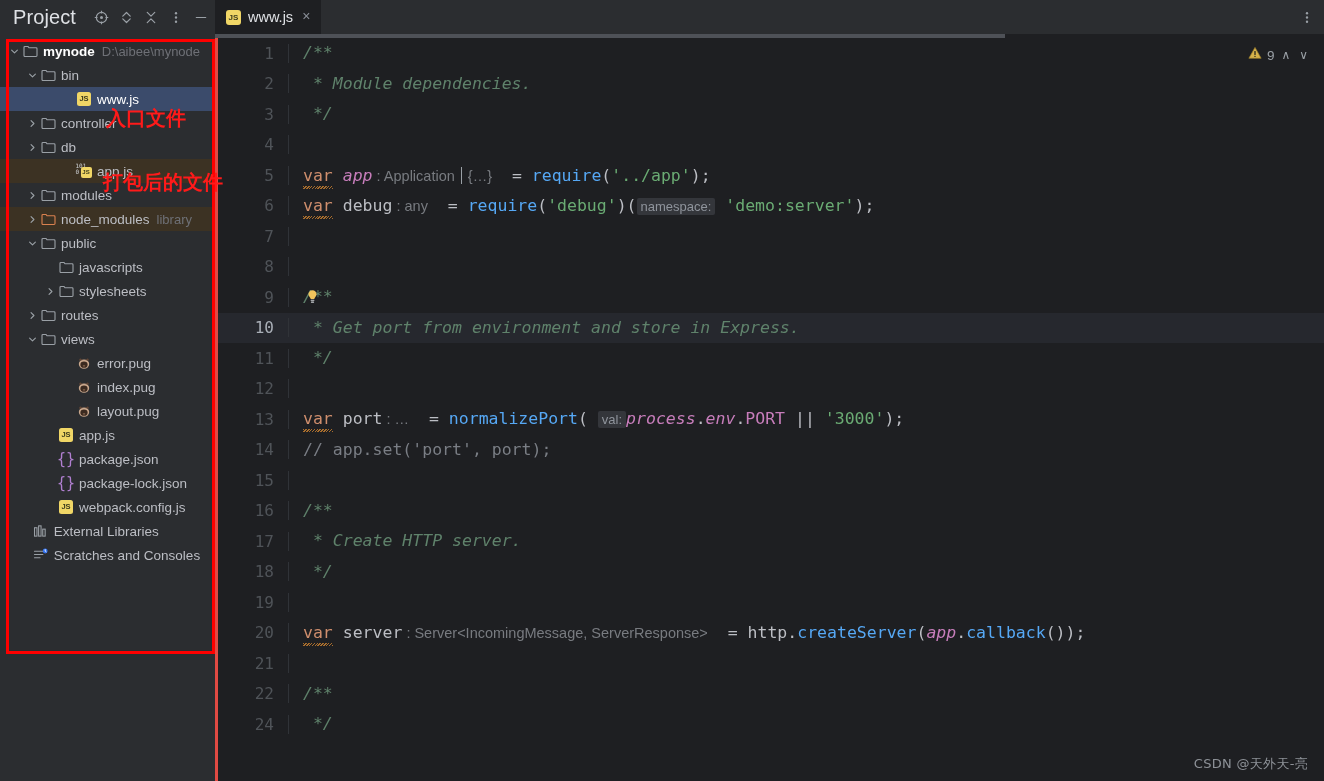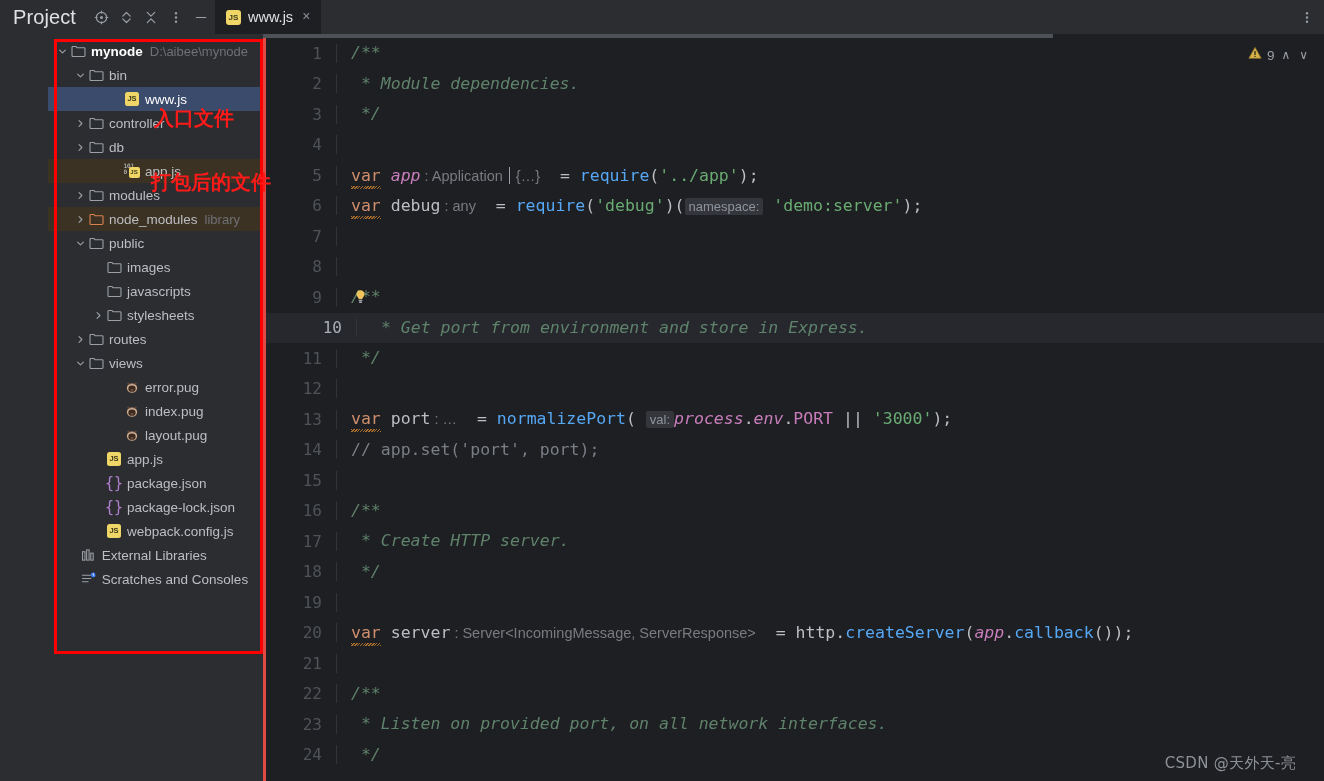--- a/index.html
+++ b/index.html
@@ -31,21 +31,21 @@
   .js-badge {
     width: 15px; height: 15px; border-radius: 3px; background: #f0d666;
     color: #3b3b1e; font-size: 8px; font-weight: bold; line-height: 15px;
     text-align: center; font-family: "Liberation Sans", sans-serif; flex: 0 0 15px;
   }
   .tab-close { color: #8a8f98; font-size: 14px; line-height: 1; padding: 2px 2px 4px 2px; cursor: pointer; }
   .burger { position: absolute; right: 6px; top: 6px; width: 22px; height: 22px;
             display: flex; align-items: center; justify-content: center; cursor: pointer; }
 
   
-  .bodyrow { flex: 1; display: flex; min-height: 0; margin-left: 48px; }
+  .bodyrow { flex: 1; display: flex; min-height: 0; }
 
   
   .sidebar { width: 215px; flex: 0 0 215px; background: #2b2d30; position: relative;
              display: flex; flex-direction: column; }
   .tree { padding-top: 5px; position: relative; z-index: 2; }
   .row {
     height: 24px; display: flex; align-items: center; font-size: 13.5px;
     color: #bcbec4; white-space: nowrap; cursor: pointer; position: relative;
   }
   .row.excluded { background: #3c3223; }
@@ -85,21 +85,21 @@
 
   .warnbox {
     position: absolute; right: 14px; top: 12px; display: flex; align-items: center; gap: 5px; z-index: 6;
   }
   .warncount { color: #9aa0a6; font-size: 13.5px; }
   .wchev { color: #9aa0a6; font-size: 12px; padding: 0 2px; cursor: pointer; }
 
   .code-area { position: absolute; left: 0; right: 0; top: 4px; bottom: 0; overflow: hidden; }
 
   .cline { height: 30.5px; display: flex; align-items: center; position: relative; }
-  .cline.current { background: #26282e; padding-left: 20px; }
+  .cline.current { background: #26282e; }
   .gutter {
     width: 74px; flex: 0 0 74px; text-align: right; padding-right: 15px;
     color: #4f5358; font-size: 16px; font-family: "DejaVu Sans Mono", monospace;
     user-select: none; position: relative;
   }
   .cline.current .gutter { color: #a9afb7; }
   .gsep { position: absolute; right: 0; top: 0; bottom: 0; width: 1px; background: #303338; }
   .code {
     flex: 1; font-family: "DejaVu Sans Mono", monospace; font-size: 16.5px;
     white-space: pre; padding-left: 14px; color: #bcbec4; line-height: 1;
@@ -120,21 +120,21 @@
     background: #34363b; color: #8f949c; font-size: 13px;
     font-family: "Liberation Sans", sans-serif; padding: 1px 4px; border-radius: 2px;
   }
   .t-prop     { color: #c77dbb; font-style: italic; }
   .t-const    { color: #c77dbb; }
   .caretbar   { display:inline-block; width:1px; height:17px; background:#9aa0a6; vertical-align:-3px; margin:0 2px;}
 
   .bulb { position: absolute; left: 90px; top: 7px; z-index: 5; }
 
   .watermark {
-    position: absolute; right: 28px; bottom: 8px; color: #8e9298; font-size: 15px;
+    position: absolute; right: 16px; bottom: 8px; color: #8e9298; font-size: 13px;
     font-family: "DejaVu Sans", sans-serif; z-index: 7; letter-spacing: .3px;
   }
 
   
   .sidebar-filler { flex: 1; background: #2b2d30; }
 </style>
 </head>
 <body>
 
 <div id="app">
@@ -317,30 +317,20 @@
             <span class="rlabel">public</span>
           </div>
           <div class="row">
             <span style="flex: 0 0 44px;"></span>
             <span class="chev"></span>
             <span class="ficon">
               <svg width="15" height="13" viewBox="0 0 16 14">
                 <path d="M1 2.6a1 1 0 011-1h3.2l1.3 1.4H14a1 1 0 011 1v7.4a1 1 0 01-1 1H2a1 1 0 01-1-1z" fill="none" stroke="#9aa0a6" stroke-width="1.2" stroke-linejoin="round"></path>
               </svg>
             </span>
-            <span class="rlabel">images</span>
-          </div>
-          <div class="row">
-            <span style="flex: 0 0 44px;"></span>
-            <span class="chev"></span>
-            <span class="ficon">
-              <svg width="15" height="13" viewBox="0 0 16 14">
-                <path d="M1 2.6a1 1 0 011-1h3.2l1.3 1.4H14a1 1 0 011 1v7.4a1 1 0 01-1 1H2a1 1 0 01-1-1z" fill="none" stroke="#9aa0a6" stroke-width="1.2" stroke-linejoin="round"></path>
-              </svg>
-            </span>
             <span class="rlabel">javascripts</span>
           </div>
           <div class="row">
             <span style="flex: 0 0 44px;"></span>
             <span class="chev">
               <svg width="9" height="9" viewBox="0 0 10 10">
                 <path d="M3.4 1.8L6.6 5l-3.2 3.2" fill="none" stroke="#9aa0a6" stroke-width="1.25" stroke-linecap="round" stroke-linejoin="round"></path>
               </svg>
             </span>
             <span class="ficon">
@@ -590,24 +580,20 @@
           </div>
           <div class="cline">
             <div class="gutter">21<span class="gsep"></span></div>
             <div class="code"></div>
           </div>
           <div class="cline">
             <div class="gutter">22<span class="gsep"></span></div>
             <div class="code"><span class="t-comment">/**</span></div>
           </div>
           <div class="cline">
-            <div class="gutter">23<span class="gsep"></span></div>
-            <div class="code"><span class="t-comment"> * Listen on provided port, on all network interfaces.</span></div>
-          </div>
-          <div class="cline">
             <div class="gutter">24<span class="gsep"></span></div>
             <div class="code"><span class="t-comment"> */</span></div>
           </div>
         </div>
 
       <div class="watermark">CSDN @天外天-亮</div>
     </div>
 
   </div>
 </div>

